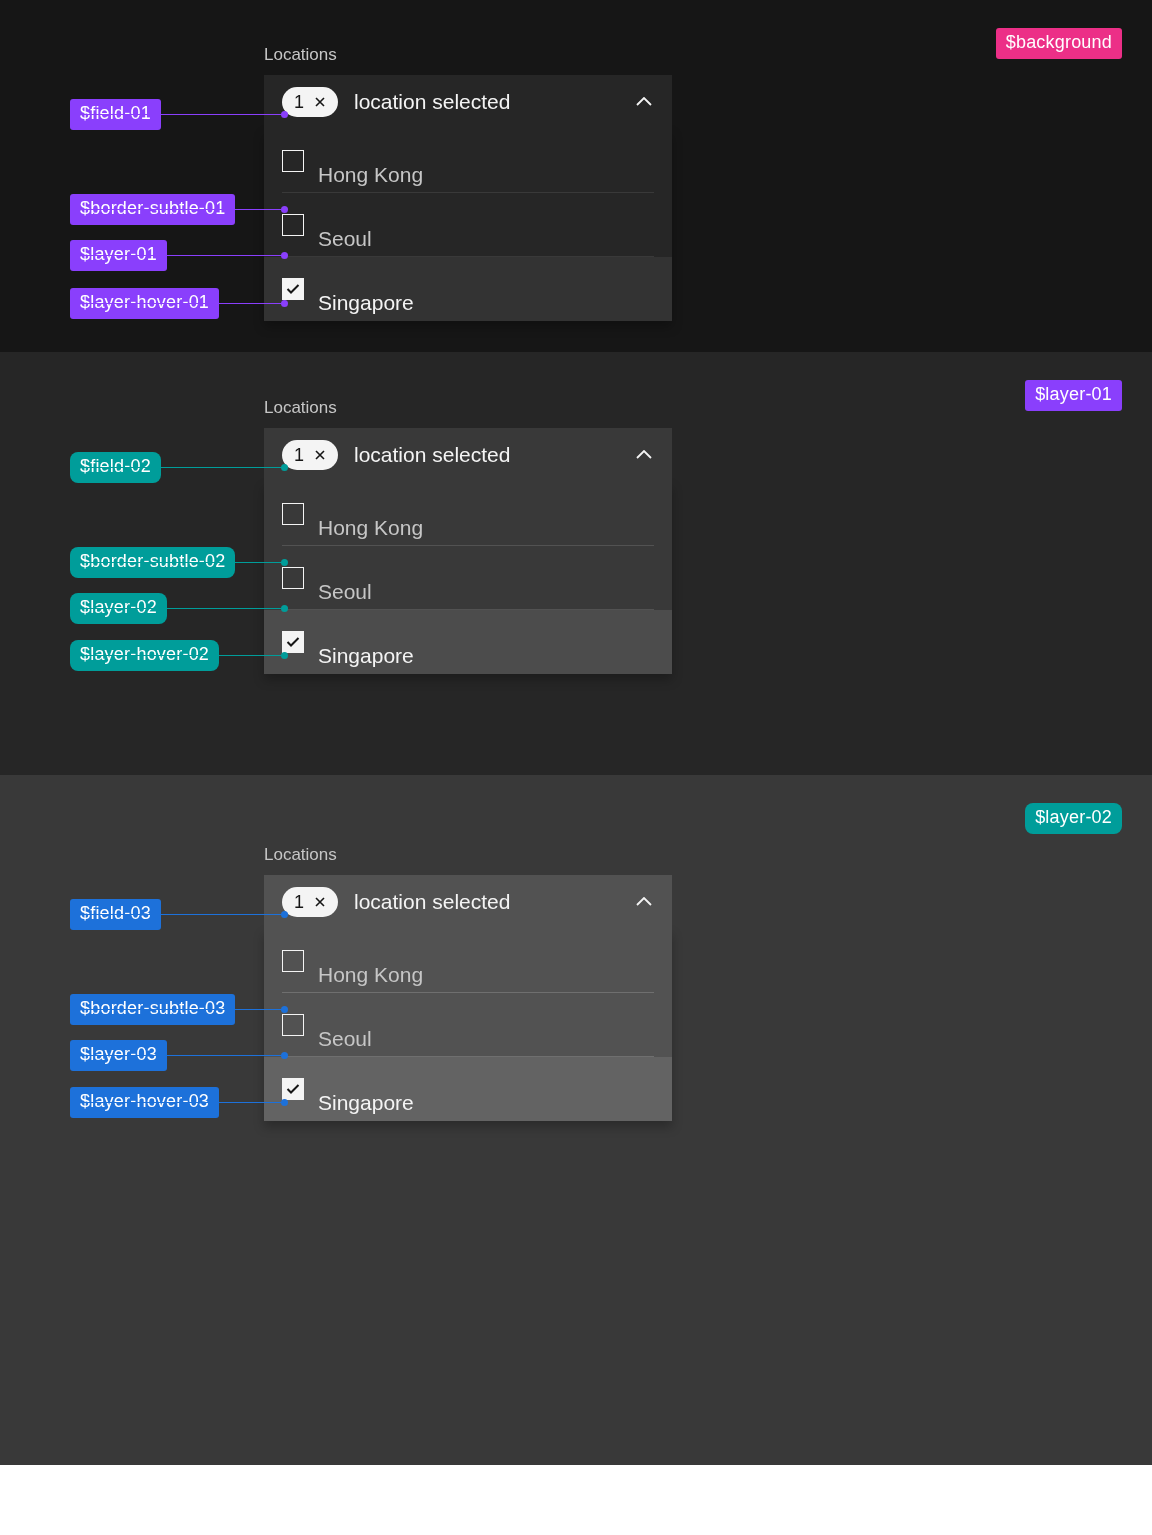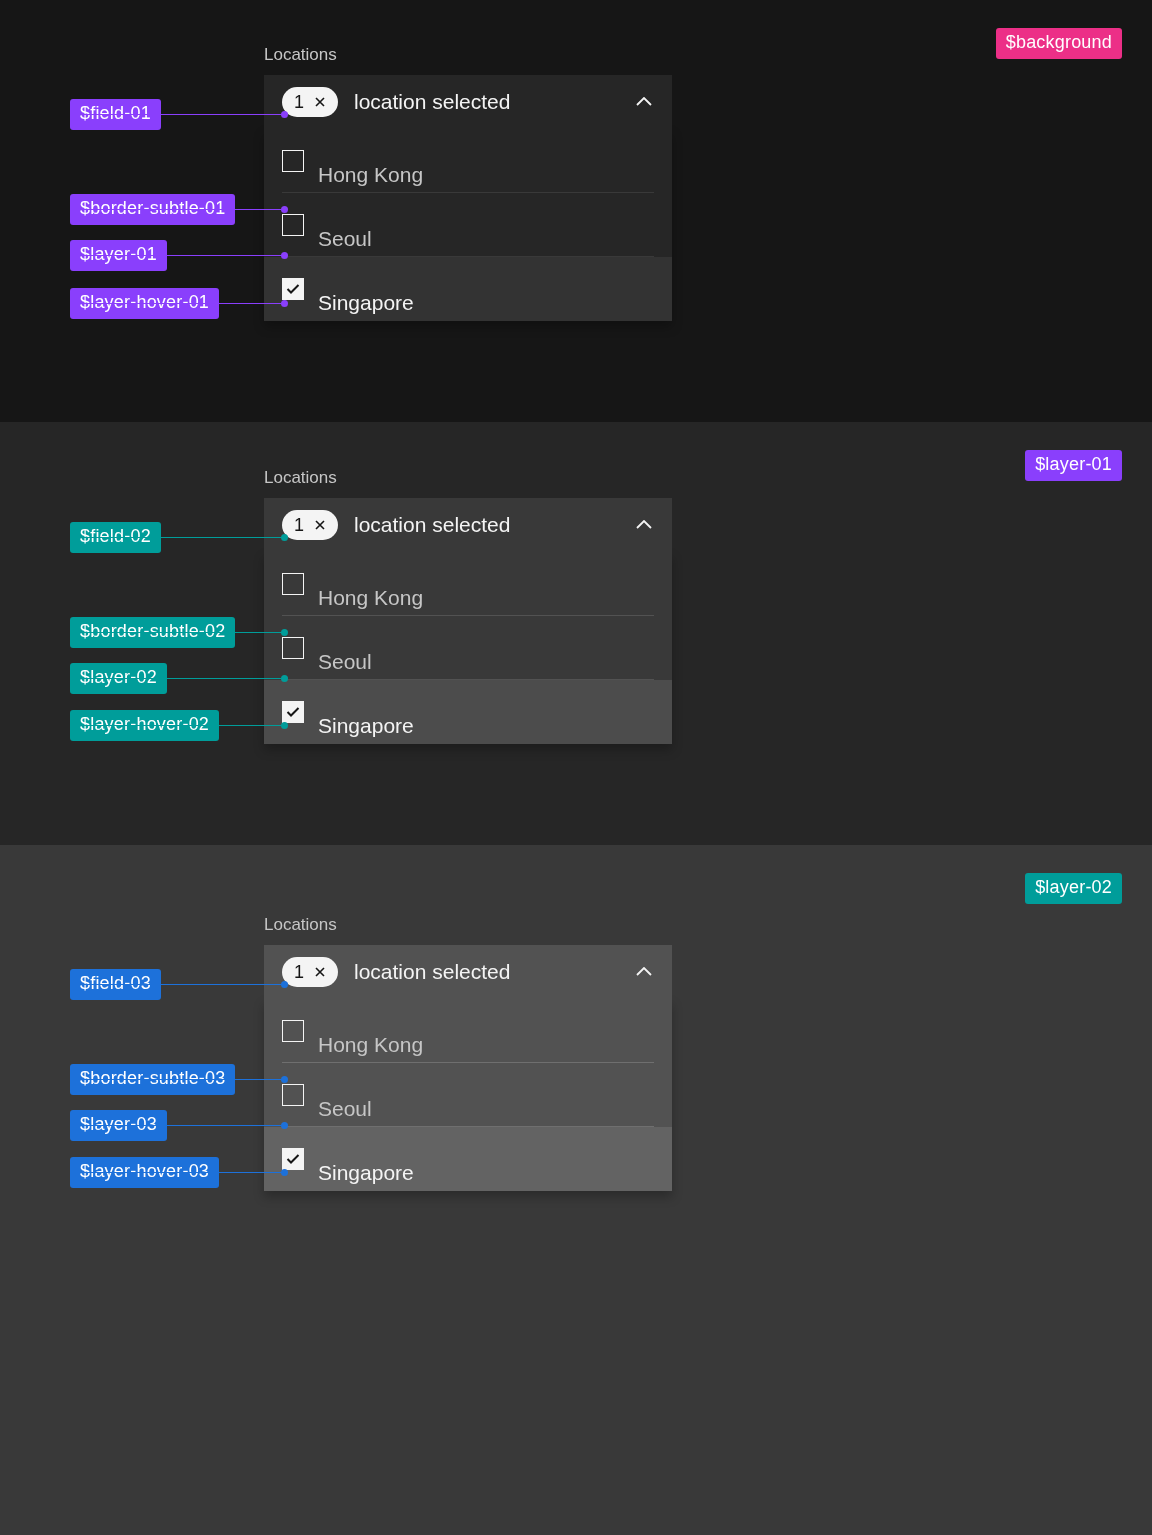--- a/index.html
+++ b/index.html
@@ -10,41 +10,41 @@
   body {
     font-family: -apple-system, BlinkMacSystemFont, "Segoe UI", Helvetica, Arial, sans-serif;
     width: 1152px;
     height: 1535px;
     overflow: hidden;
   }
   .section {
     position: relative;
     width: 100%;
   }
-  .section-1 { height: 422px; background: #161616; }
+  .section-1 { height: 352px; background: #161616; }
   .section-2 { height: 423px; background: #262626; }
   .section-3 { height: 690px; background: #393939; }
 
   .tag {
     position: absolute;
     font-size: 18px;
     font-weight: 400;
     color: #ffffff;
     padding: 4px 10px 5px 10px;
     border-radius: 3px;
     line-height: 1.2;
     letter-spacing: 0.2px;
   }
   .tag-corner {
     top: 28px;
     right: 30px;
   }
   .tag-pink { background: #ec2f87; }
   .tag-purple { background: #8a3ffc; }
-  .tag-teal { background: #009d9a; }
+  .tag-teal { background: #009d9a; border-radius: 8px; }
   .tag-blue { background: #1d71da; }
 
   .dropdown-wrap {
     position: absolute;
     left: 264px;
     top: 45px;
     width: 408px;
   }
   .section-1 .dropdown-wrap { top: 45px; }
   .section-2 .dropdown-wrap { top: 46px; }

